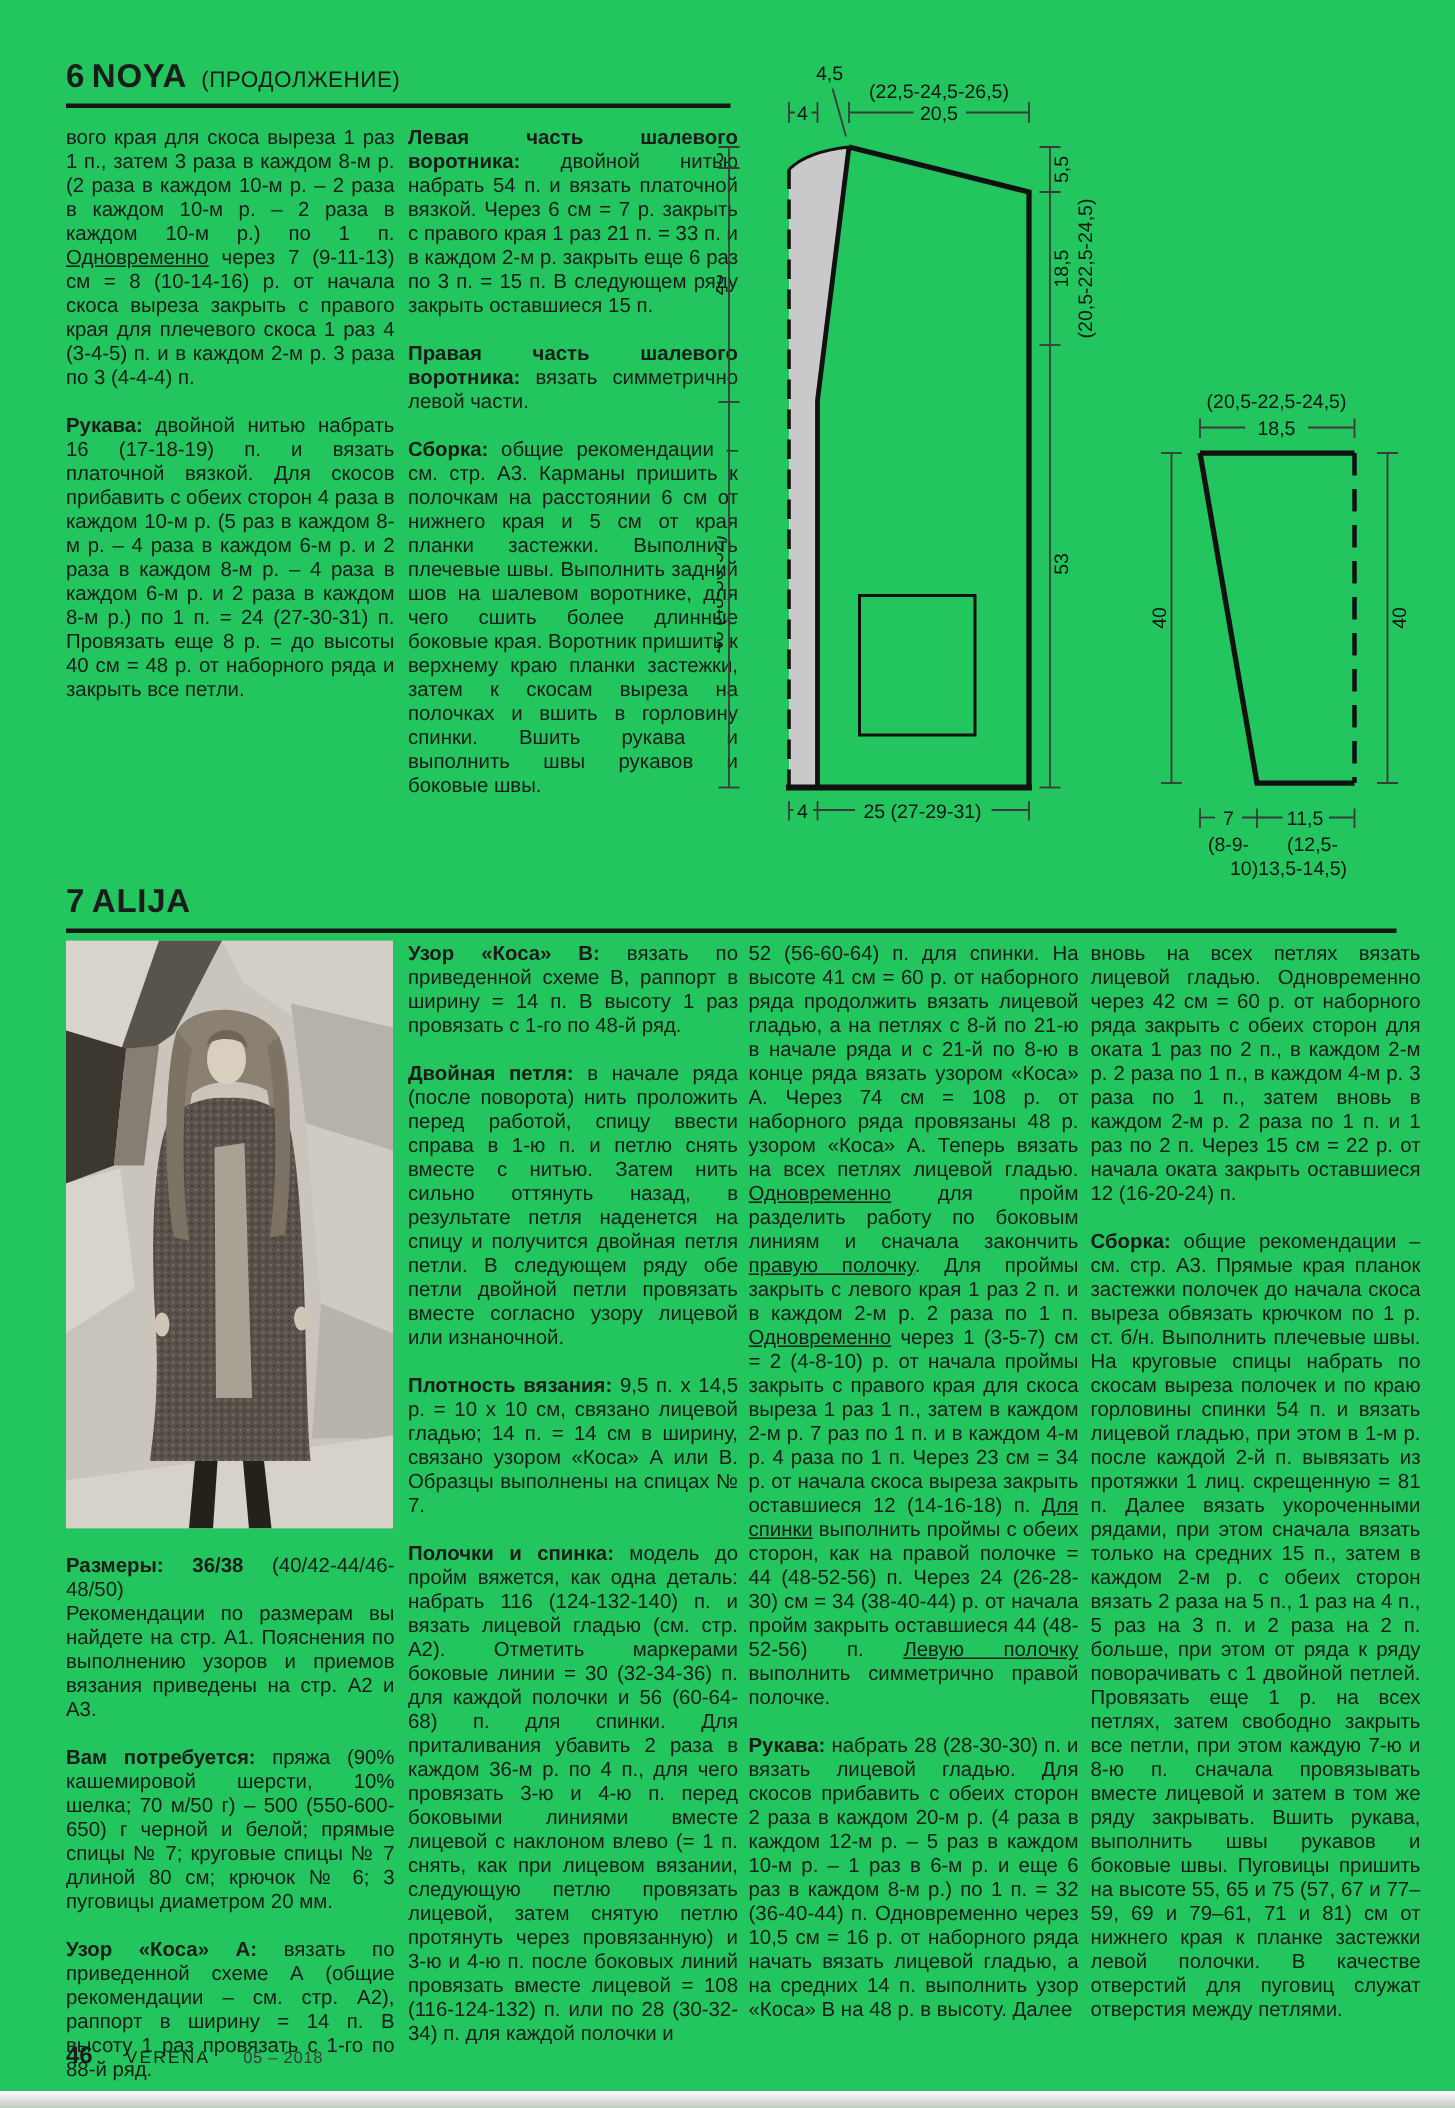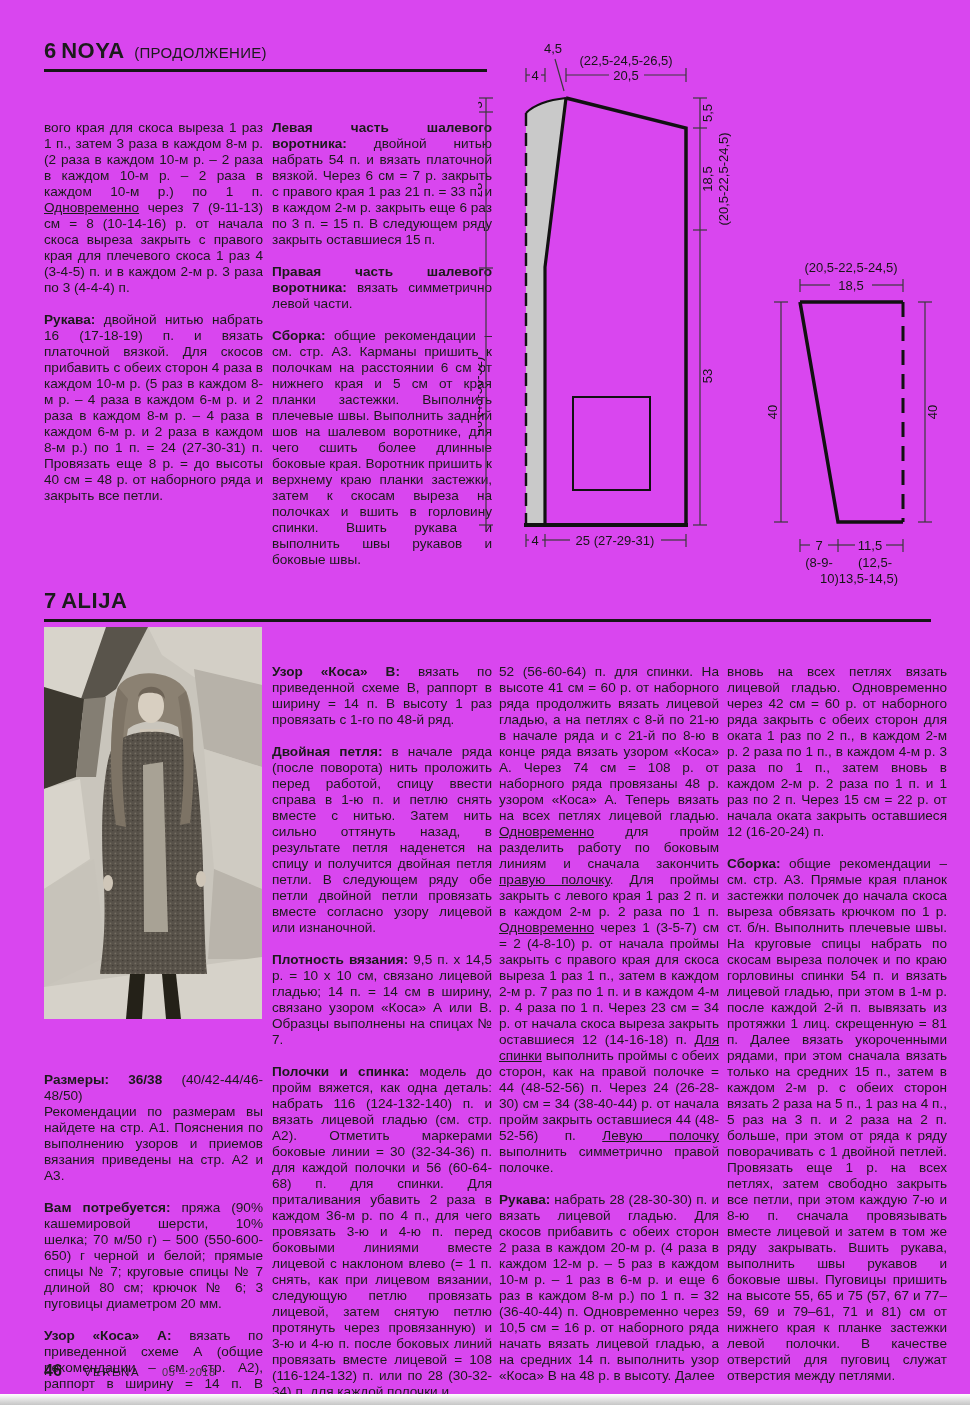--- a/index.html
+++ b/index.html
@@ -1,25 +1,25 @@
 <!DOCTYPE html>
 <html><head>
 <meta charset="utf-8">
 <style>
   * { margin:0; padding:0; box-sizing:border-box; }
   html,body { background:#ffffff; }
   .page {
-    position:relative; width:970px; height:1405px; background:#d946ef;
+    position:relative; width:970px; height:1405px; background:#22c55e;
     font-family:"Liberation Sans","DejaVu Sans",sans-serif; color:#1b1b1b; overflow:hidden;
   }
   .abs { position:absolute; }
   .sec-header { border-bottom:3px solid #161616; padding-bottom:5px; white-space:nowrap; }
   .sec-header .num, .sec-header .ttl { font-size:22px; font-weight:bold; letter-spacing:.5px; }
   .sec-header .sub { font-size:15px; font-weight:normal; margin-left:5px; letter-spacing:.3px; }
-  .col { font-size:13.6px; line-height:16px; text-align:justify; overflow:hidden;margin-top:36px; }
+  .col { font-size:13.6px; line-height:16px; text-align:justify; overflow:hidden; }
   .para { margin-top:16px; }
   .para:first-child, .para.tight { margin-top:0; }
   .b { font-weight:bold; }
   .u { text-decoration:underline; }
   svg text { font-family:"Liberation Sans","DejaVu Sans",sans-serif; font-size:13px; fill:#161616; }
   .m { stroke:#3a3a3a; stroke-width:1.2; }
   .o { stroke:#111; fill:none; }
   .footer { display:flex; align-items:baseline; gap:22px;justify-content:flex-end; }
   .footer .pn { font-size:16px; font-weight:bold; }
   .footer .mag { font-size:11.5px; font-weight:normal; letter-spacing:1.5px; }

